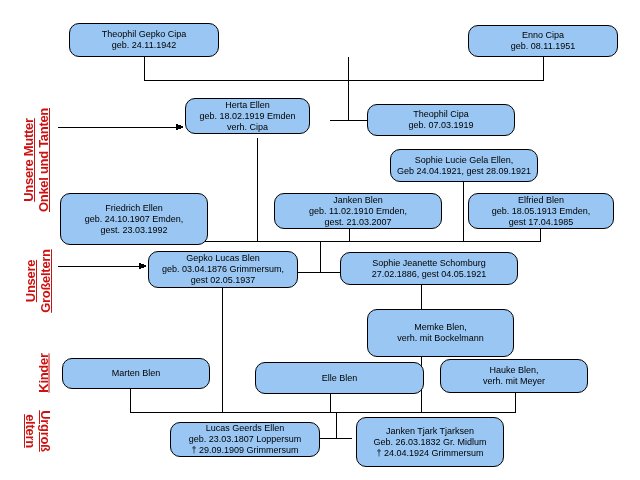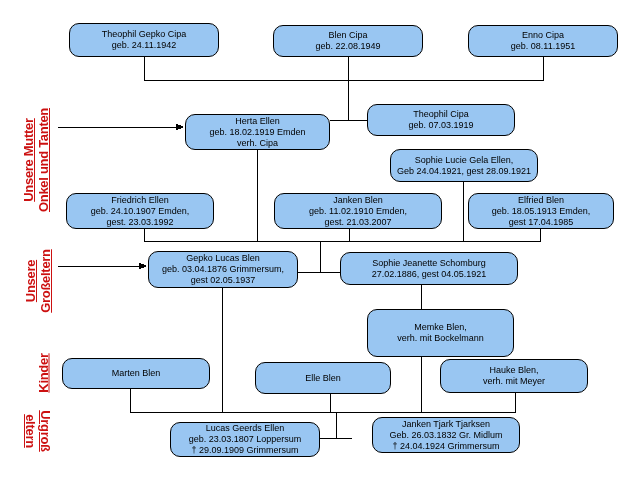--- a/index.html
+++ b/index.html
@@ -81,58 +81,56 @@
   <div class="side-label" style="left:36px;top:160px;">Unsere Mutter
 Onkel und Tanten</div>
   <div class="side-label" style="left:38px;top:281px;">Unsere
 Großeltern</div>
   <div class="side-label" style="left:43px;top:373px;">Kinder</div>
   <div class="side-label cw" style="left:38px;top:431px;">Urgroß
 eltern</div>
 
   <div class="pbox" style="left:69px;top:23px;width:150px;height:34px">Theophil Gepko Cipa
 geb. 24.11.1942</div>
-  <div class="pbox" style="left:273px;top:25px;width:150px;height:32px">Blen Cipa
-geb. 22.08.1949</div>
   <div class="pbox" style="left:468px;top:25px;width:150px;height:32px">Enno Cipa
 geb. 08.11.1951</div>
 
-  <div class="pbox" style="left:185px;top:114px;width:145px;height:36px">Herta Ellen
+  <div class="pbox" style="left:185px;top:98px;width:125px;height:36px">Herta Ellen
 geb. 18.02.1919 Emden
 verh. Cipa</div>
   <div class="pbox" style="left:367px;top:104px;width:148px;height:32px">Theophil Cipa
 geb. 07.03.1919</div>
 
   <div class="pbox" style="left:390px;top:149px;width:148px;height:33px">Sophie Lucie Gela Ellen,
 Geb 24.04.1921, gest 28.09.1921</div>
 
-  <div class="pbox" style="left:66px;top:193px;width:148px;height:36px">Friedrich Ellen
+  <div class="pbox" style="left:60px;top:193px;width:148px;height:52px">Friedrich Ellen
 geb. 24.10.1907 Emden,
 gest. 23.03.1992</div>
   <div class="pbox" style="left:274px;top:193px;width:168px;height:36px">Janken Blen
 geb. 11.02.1910 Emden,
 gest. 21.03.2007</div>
   <div class="pbox" style="left:468px;top:193px;width:146px;height:36px">Elfried Blen
 geb. 18.05.1913 Emden,
 gest 17.04.1985</div>
 
   <div class="pbox" style="left:148px;top:251px;width:150px;height:37px">Gepko Lucas Blen
 geb. 03.04.1876 Grimmersum,
 gest 02.05.1937</div>
   <div class="pbox" style="left:340px;top:252px;width:178px;height:33px">Sophie Jeanette Schomburg
 27.02.1886, gest 04.05.1921</div>
 
   <div class="pbox" style="left:367px;top:309px;width:147px;height:48px">Memke Blen,
 verh. mit Bockelmann</div>
 
   <div class="pbox" style="left:62px;top:358px;width:148px;height:31px">Marten Blen</div>
-  <div class="pbox" style="left:255px;top:362px;width:136px;height:32px">Elle Blen</div>
+  <div class="pbox" style="left:255px;top:362px;width:169px;height:32px">Elle Blen</div>
   <div class="pbox" style="left:440px;top:359px;width:148px;height:34px">Hauke Blen,
 verh. mit Meyer</div>
 
   <div class="pbox" style="left:170px;top:422px;width:150px;height:35px">Lucas Geerds Ellen
 geb. 23.03.1807 Loppersum
 † 29.09.1909 Grimmersum</div>
-  <div class="pbox" style="left:372px;top:417px;width:148px;height:36px">Janken Tjark Tjarksen
+  <div class="pbox" style="left:356px;top:417px;width:148px;height:50px">Janken Tjark Tjarksen
 Geb. 26.03.1832 Gr. Midlum
 † 24.04.1924 Grimmersum</div>
 
 </div>
 
 </body></html>

